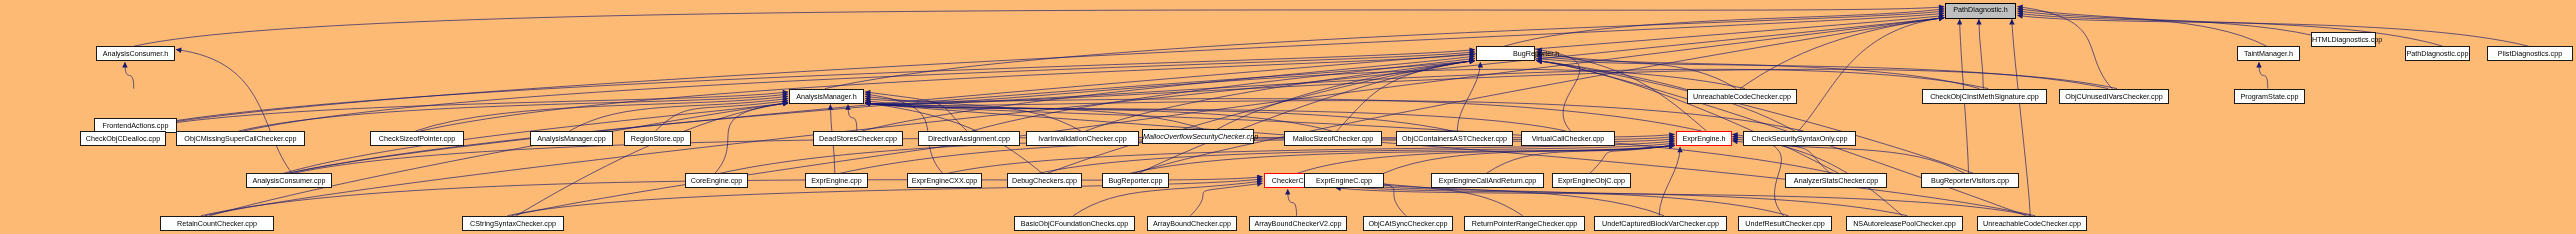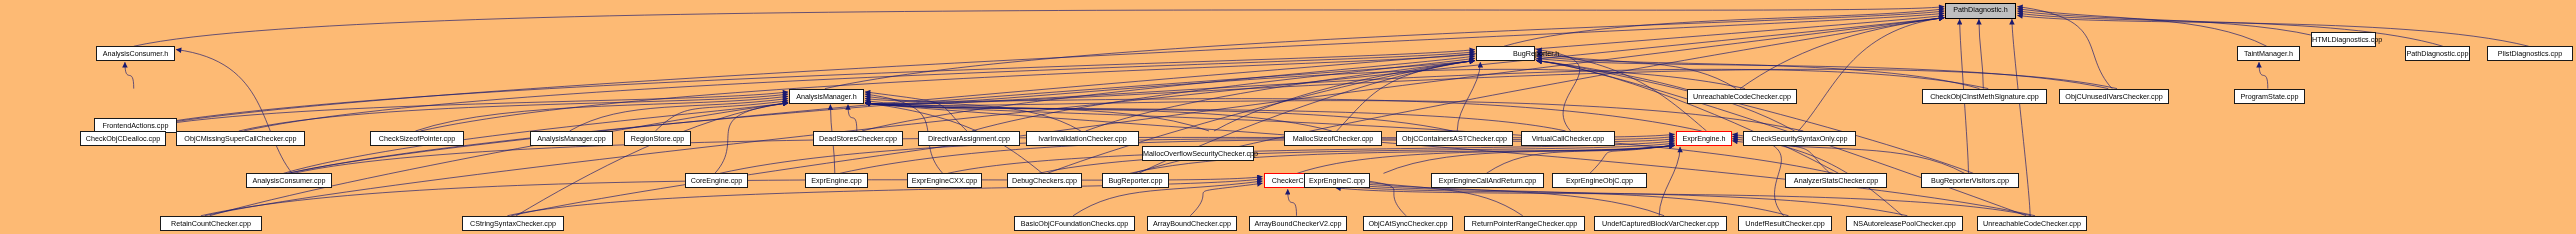--- a/index.html
+++ b/index.html
@@ -158,39 +158,39 @@
       <div class="node" title="ObjCUnusedIVarsChecker.cpp" style="left: 2059px; top: 89px; width: 110px;">ObjCUnusedIVarsChecker.cpp</div>
       <div class="node" title="ProgramState.cpp" style="left: 2234px; top: 89px; width: 71px;">ProgramState.cpp</div>
       <div class="node" title="CheckObjCDealloc.cpp" style="left: 80px; top: 131px; width: 86px;">CheckObjCDealloc.cpp</div>
       <div class="node" title="ObjCMissingSuperCallChecker.cpp" style="left: 176px; top: 131px; width: 129px;">ObjCMissingSuperCallChecker.cpp</div>
       <div class="node" title="CheckSizeofPointer.cpp" style="left: 370px; top: 131px; width: 94px;">CheckSizeofPointer.cpp</div>
       <div class="node" title="AnalysisManager.cpp" style="left: 530px; top: 131px; width: 83px;">AnalysisManager.cpp</div>
       <div class="node" title="RegionStore.cpp" style="left: 624px; top: 131px; width: 67px;">RegionStore.cpp</div>
       <div class="node" title="DeadStoresChecker.cpp" style="left: 813px; top: 131px; width: 90px;">DeadStoresChecker.cpp</div>
       <div class="node" title="DirectIvarAssignment.cpp" style="left: 918px; top: 131px; width: 102px;">DirectIvarAssignment.cpp</div>
       <div class="node" title="IvarInvalidationChecker.cpp" style="left: 1026px; top: 131px; width: 113px;">IvarInvalidationChecker.cpp</div>
-      <div class="node" title="MallocOverflowSecurityChecker.cpp" style="left: 1142px; top: 146px; width: 112px;">MallocOverflowSecurityChecker.cpp</div>
+      <div class="node" title="MallocOverflowSecurityChecker.cpp" style="left: 1142px; top: 129px; width: 112px; font-style: italic;">MallocOverflowSecurityChecker.cpp</div>
       <div class="node" title="MallocSizeofChecker.cpp" style="left: 1284px; top: 131px; width: 98px;">MallocSizeofChecker.cpp</div>
       <div class="node" title="ObjCContainersASTChecker.cpp" style="left: 1396px; top: 131px; width: 117px;">ObjCContainersASTChecker.cpp</div>
       <div class="node" title="VirtualCallChecker.cpp" style="left: 1521px; top: 131px; width: 94px;">VirtualCallChecker.cpp</div>
       <div class="node truncated" title="ExprEngine.h" style="left: 1676px; top: 131px; width: 56px; text-align: center;">ExprEngine.h</div>
       <div class="node" title="CheckSecuritySyntaxOnly.cpp" style="left: 1743px; top: 131px; width: 113px;">CheckSecuritySyntaxOnly.cpp</div>
       <div class="node" title="AnalysisConsumer.cpp" style="left: 246px; top: 173px; width: 86px;">AnalysisConsumer.cpp</div>
       <div class="node" title="CoreEngine.cpp" style="left: 685px; top: 173px; width: 63px;">CoreEngine.cpp</div>
       <div class="node" title="ExprEngine.cpp" style="left: 805px; top: 173px; width: 63px;">ExprEngine.cpp</div>
       <div class="node" title="ExprEngineCXX.cpp" style="left: 907px; top: 173px; width: 75px;">ExprEngineCXX.cpp</div>
       <div class="node" title="DebugCheckers.cpp" style="left: 1007px; top: 173px; width: 75px;">DebugCheckers.cpp</div>
       <div class="node" title="BugReporter.cpp" style="left: 1102px; top: 173px; width: 67px;">BugReporter.cpp</div>
       <div class="node truncated" title="CheckerContext.h" style="left: 1264px; top: 173px; width: 73px;">CheckerContext.h</div>
-      <div class="node" title="ExprEngineC.cpp" style="left: 1304px; top: 173px; width: 66px;">ExprEngineC.cpp</div>
+      <div class="node" title="ExprEngineC.cpp" style="left: 1304px; top: 173px; width: 80px;">ExprEngineC.cpp</div>
       <div class="node" title="ExprEngineCallAndReturn.cpp" style="left: 1431px; top: 173px; width: 113px;">ExprEngineCallAndReturn.cpp</div>
-      <div class="node" title="ExprEngineObjC.cpp" style="left: 1552px; top: 173px; width: 95px;">ExprEngineObjC.cpp</div>
+      <div class="node" title="ExprEngineObjC.cpp" style="left: 1552px; top: 173px; width: 79px;">ExprEngineObjC.cpp</div>
       <div class="node" title="AnalyzerStatsChecker.cpp" style="left: 1785px; top: 173px; width: 102px;">AnalyzerStatsChecker.cpp</div>
       <div class="node" title="BugReporterVisitors.cpp" style="left: 1921px; top: 173px; width: 98px;">BugReporterVisitors.cpp</div>
-      <div class="node" title="RetainCountChecker.cpp" style="left: 160px; top: 216px; width: 102px;">RetainCountChecker.cpp</div>
+      <div class="node" title="RetainCountChecker.cpp" style="left: 160px; top: 216px; width: 114px;">RetainCountChecker.cpp</div>
       <div class="node" title="CStringSyntaxChecker.cpp" style="left: 462px; top: 216px; width: 102px;">CStringSyntaxChecker.cpp</div>
       <div class="node" title="BasicObjCFoundationChecks.cpp" style="left: 1014px; top: 216px; width: 121px;">BasicObjCFoundationChecks.cpp</div>
       <div class="node" title="ArrayBoundChecker.cpp" style="left: 1147px; top: 216px; width: 90px;">ArrayBoundChecker.cpp</div>
       <div class="node" title="ArrayBoundCheckerV2.cpp" style="left: 1249px; top: 216px; width: 98px;">ArrayBoundCheckerV2.cpp</div>
       <div class="node" title="ObjCAtSyncChecker.cpp" style="left: 1363px; top: 216px; width: 90px;">ObjCAtSyncChecker.cpp</div>
       <div class="node" title="ReturnPointerRangeChecker.cpp" style="left: 1464px; top: 216px; width: 121px;">ReturnPointerRangeChecker.cpp</div>
       <div class="node" title="UndefCapturedBlockVarChecker.cpp" style="left: 1594px; top: 216px; width: 133px;">UndefCapturedBlockVarChecker.cpp</div>
       <div class="node" title="UndefResultChecker.cpp" style="left: 1738px; top: 216px; width: 94px;">UndefResultChecker.cpp</div>
       <div class="node" title="NSAutoreleasePoolChecker.cpp" style="left: 1846px; top: 216px; width: 117px;">NSAutoreleasePoolChecker.cpp</div>
       <div class="node" title="UnreachableCodeChecker.cpp" style="left: 1977px; top: 216px; width: 110px;">UnreachableCodeChecker.cpp</div>

